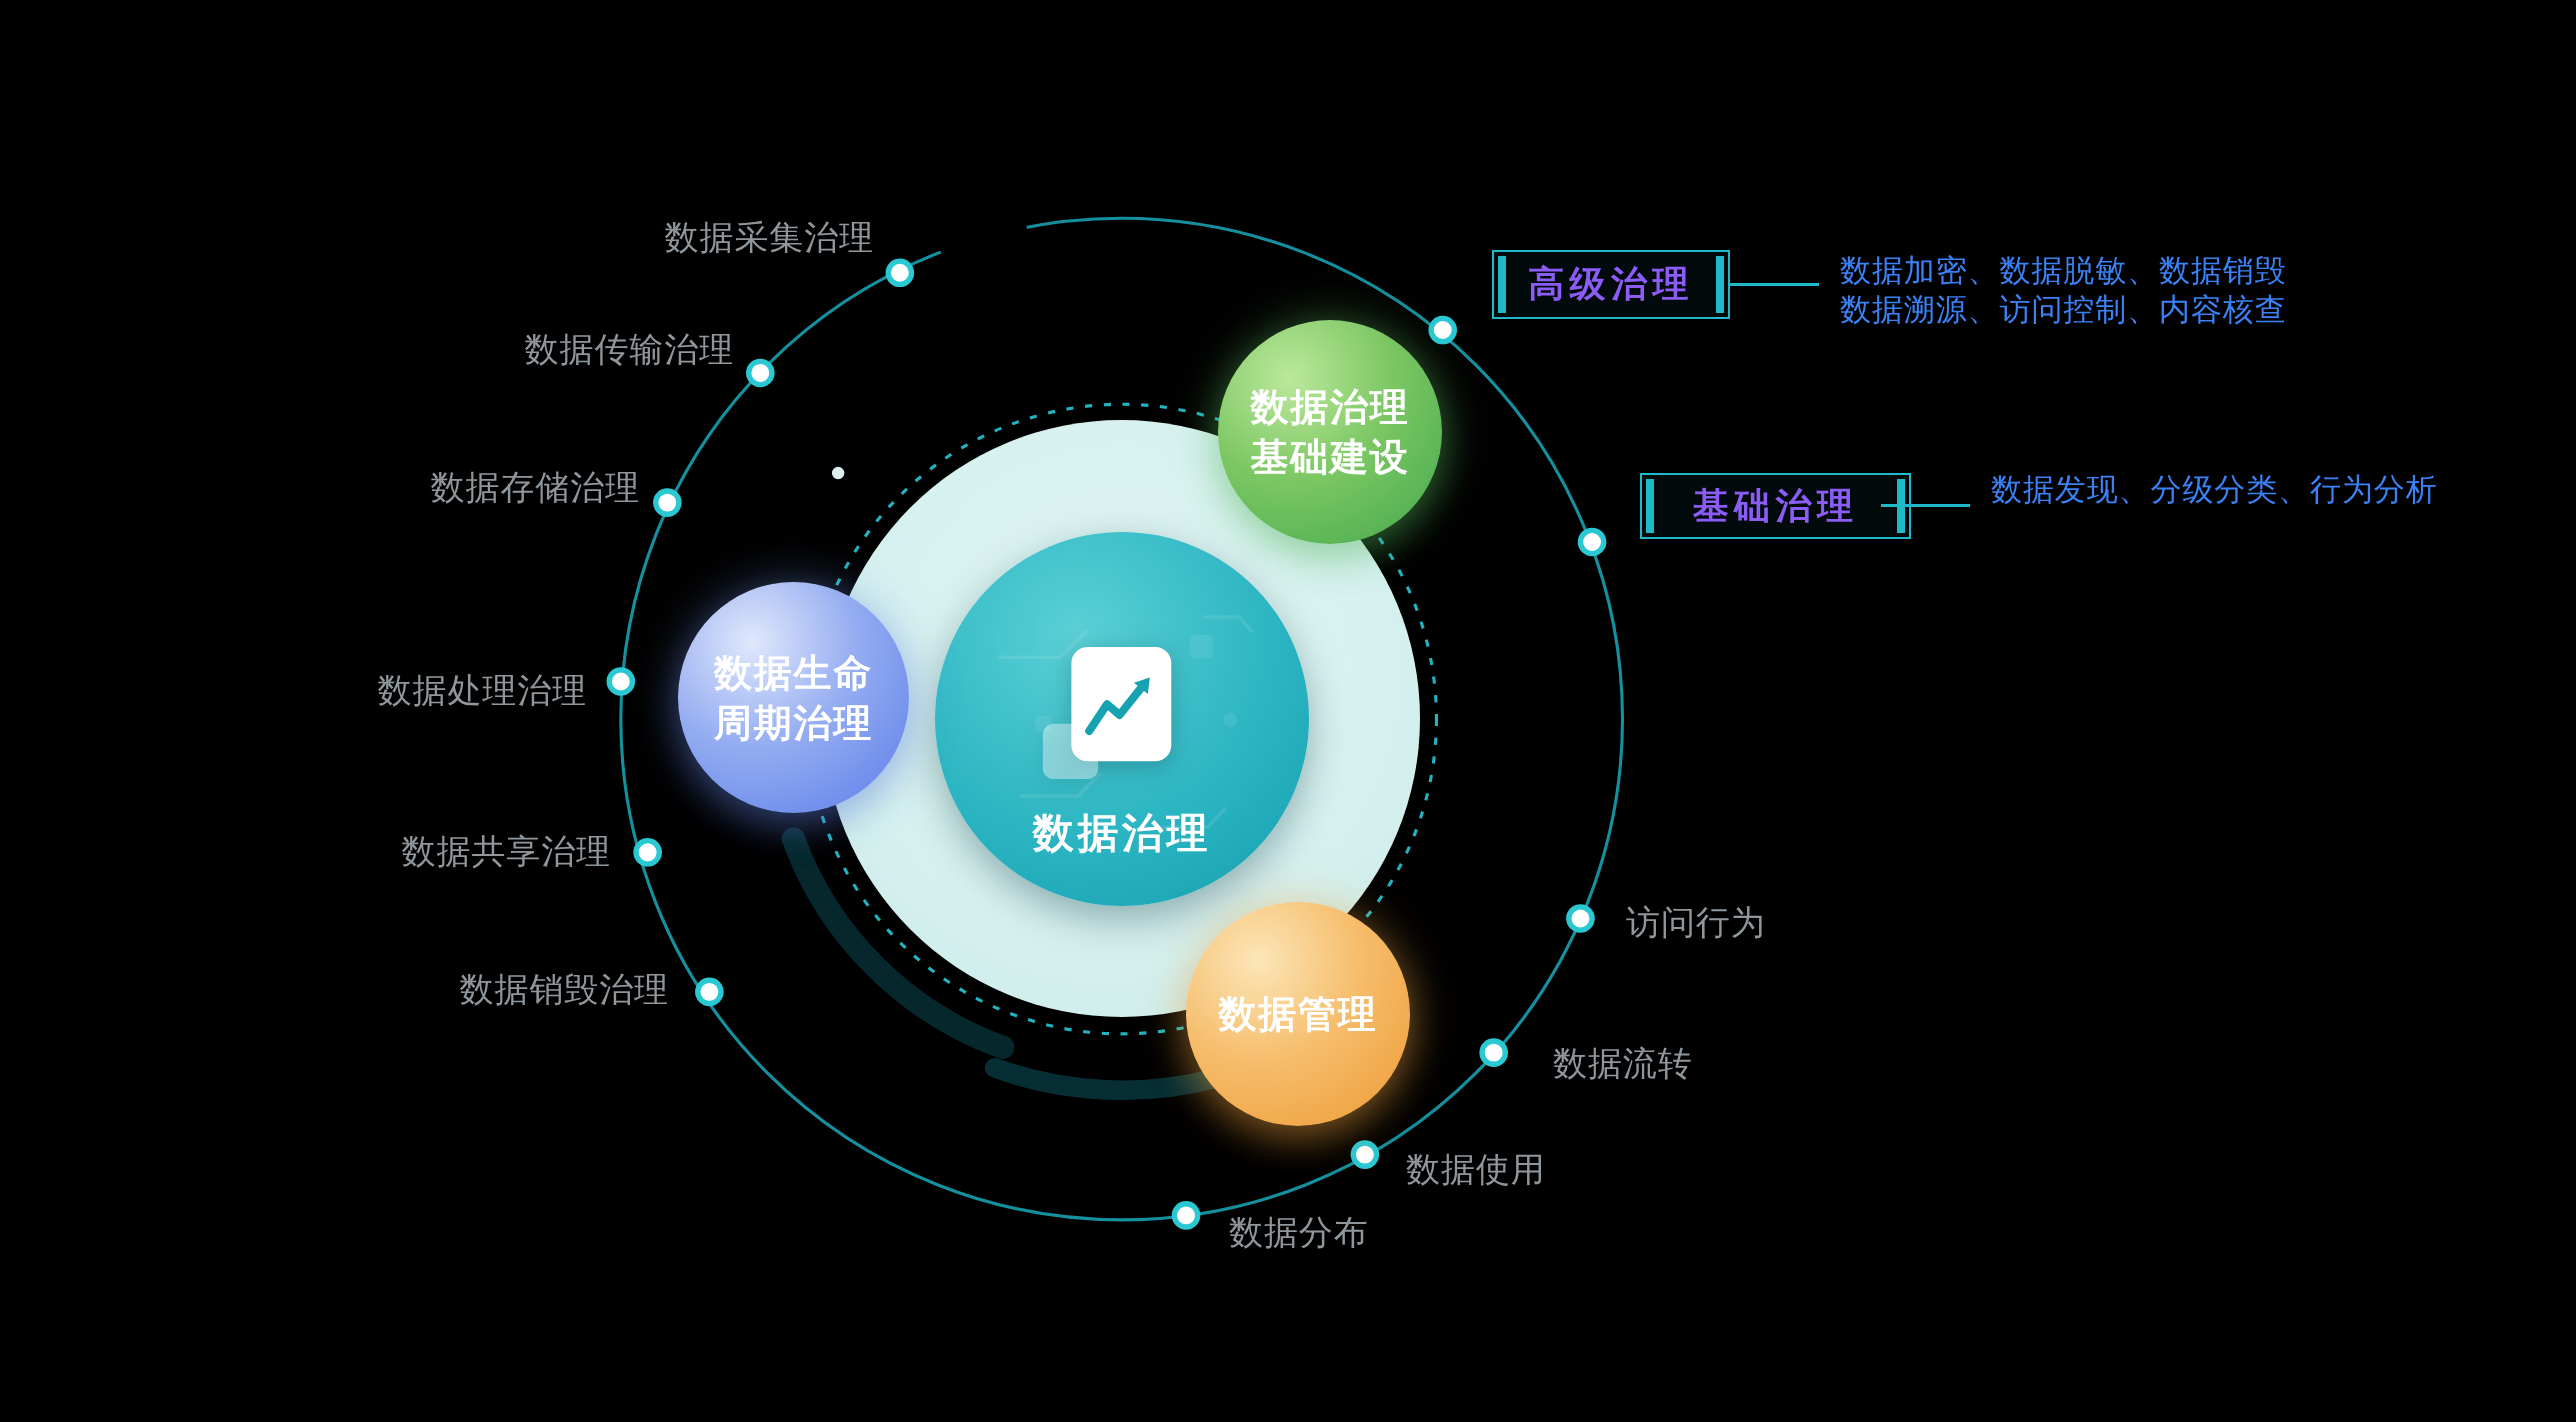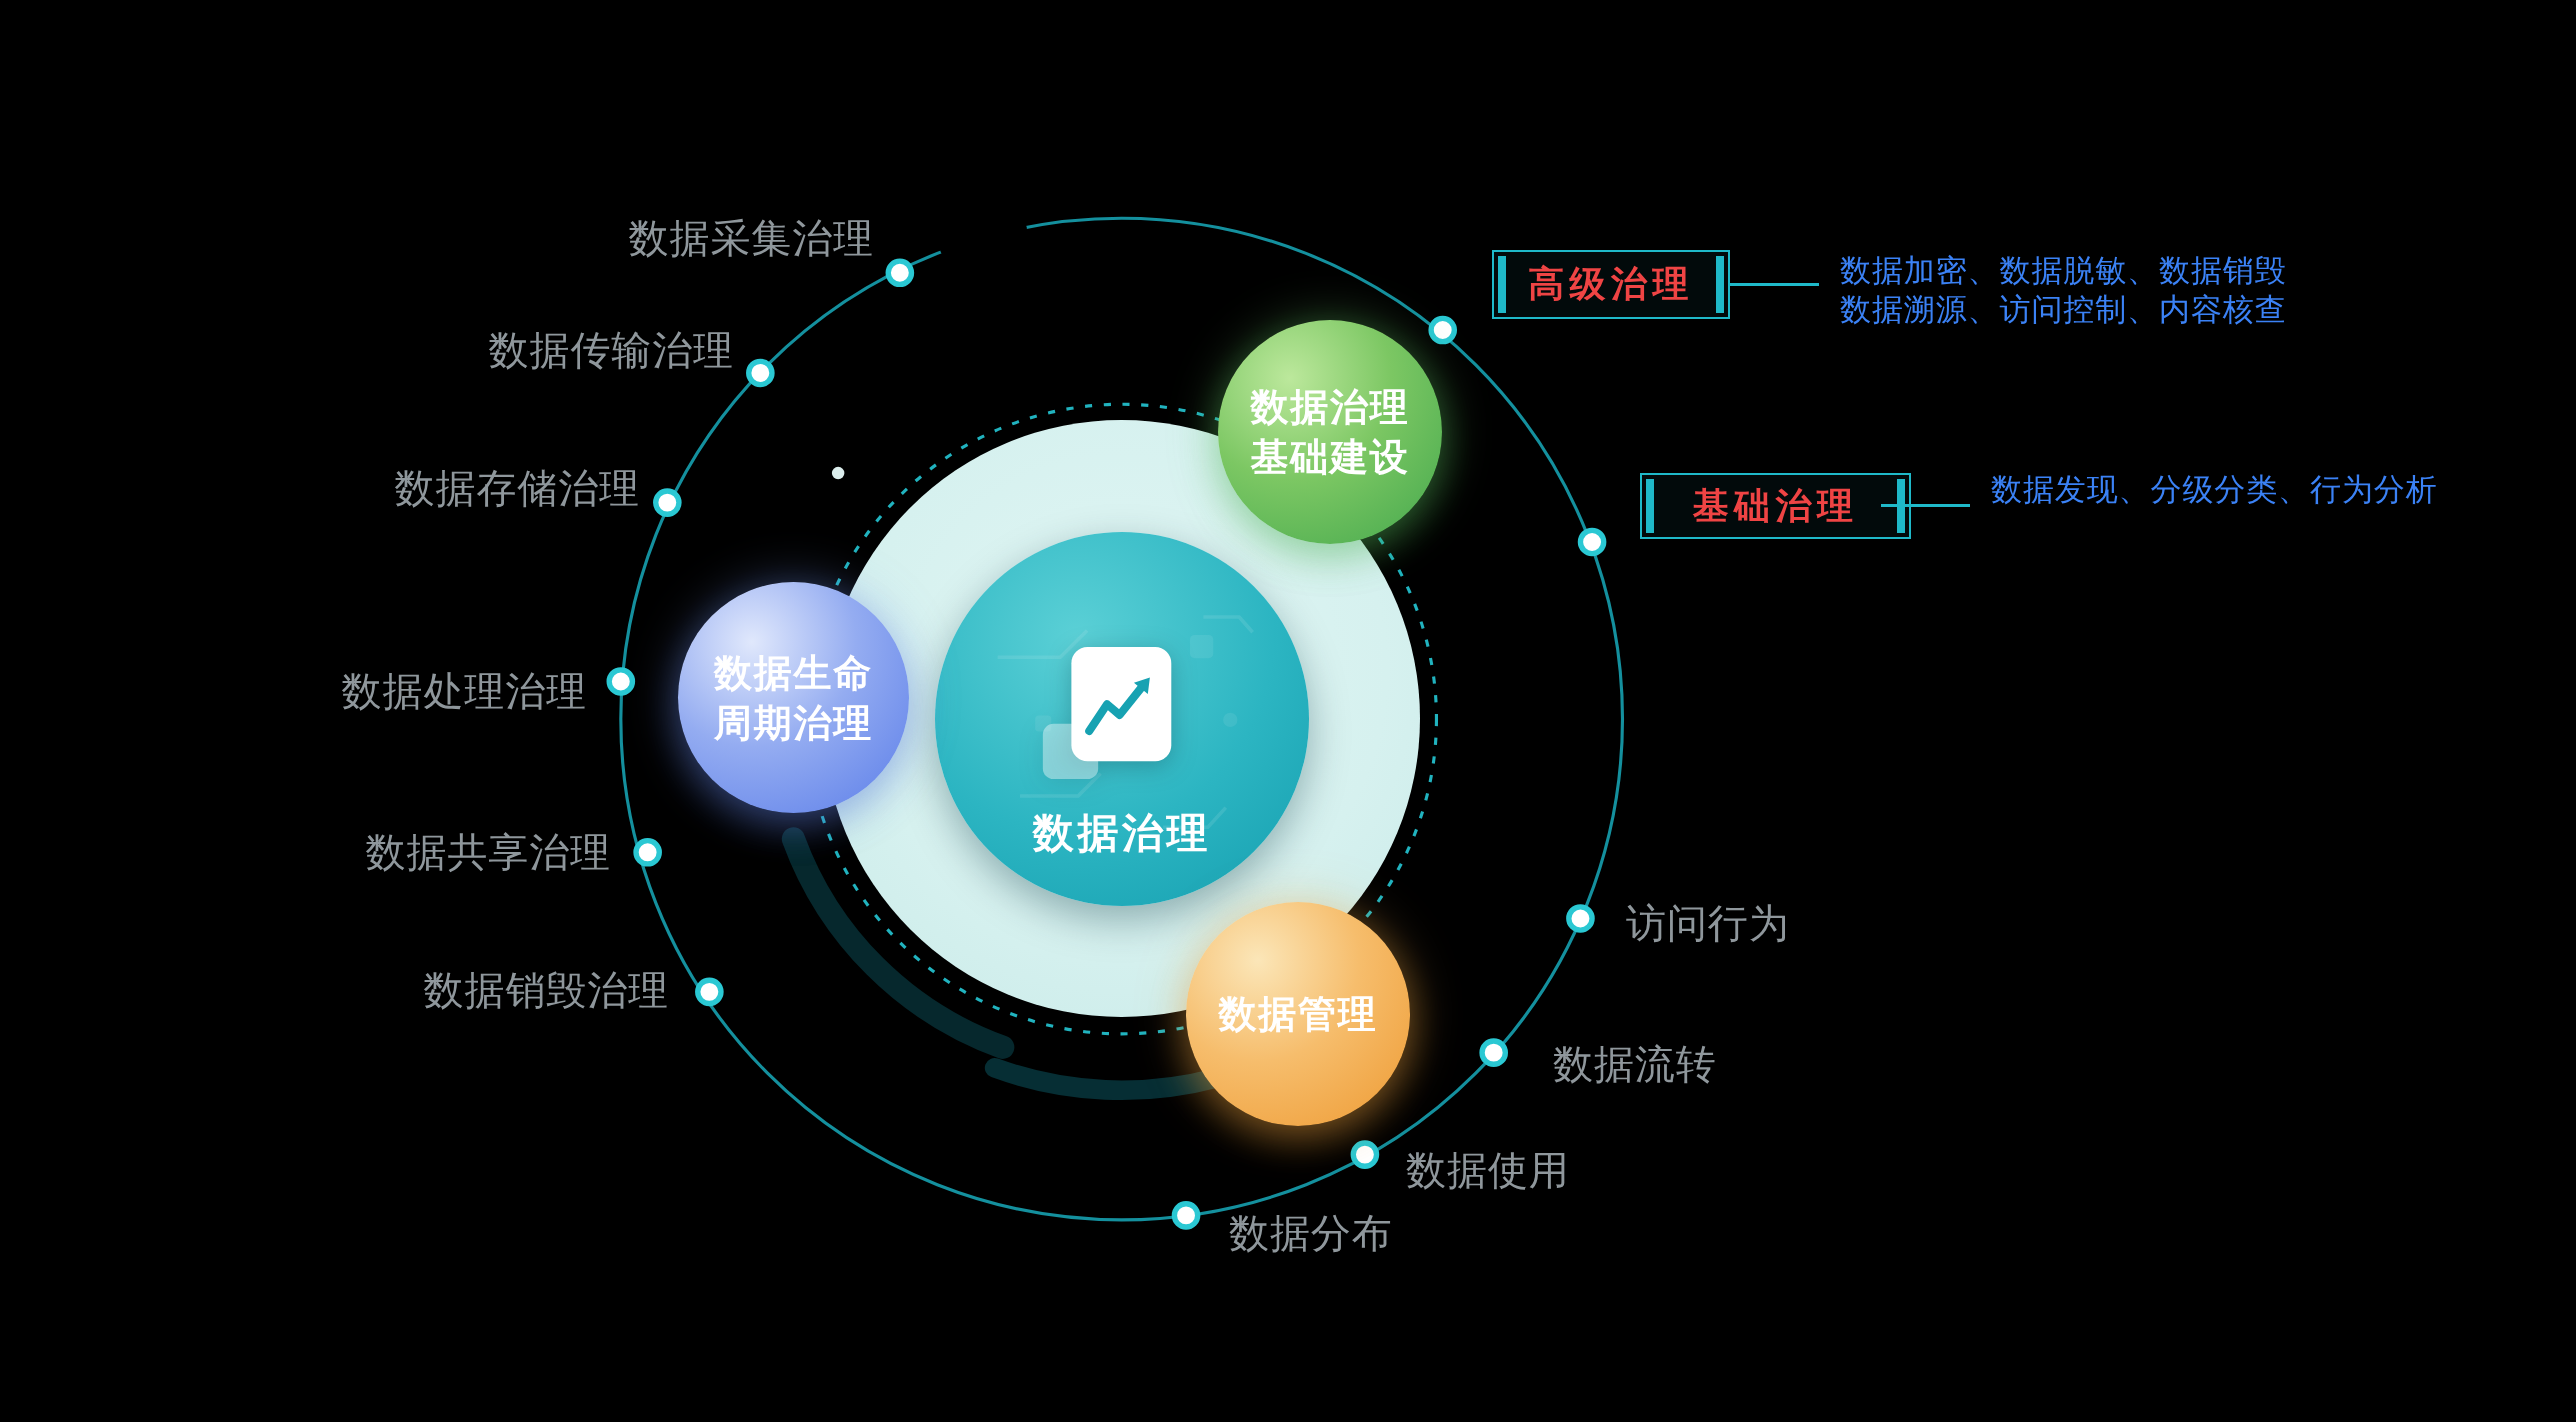--- a/index.html
+++ b/index.html
@@ -40,28 +40,28 @@
     background: radial-gradient(circle at 32% 26%, #e0e8fc 0%, #94acf1 45%, #5a7de9 100%);
     box-shadow: 0 0 50px rgba(130,160,240,.35), 0 14.3px 36px rgba(70,100,200,.35);
   }
   .sat-orange {
     left:1186px; top:902px; width:224px; height:224px;
     background: radial-gradient(circle at 32% 26%, #fbe6b8 0%, #f6bd6c 45%, #ee9a32 100%);
     box-shadow: 0 0 50px rgba(245,180,90,.35), 0 14.3px 36px rgba(220,140,40,.35);
   }
 
   .orbit-label {
-    position:absolute; color:#8f979c; font-size:40px; font-weight:500;
+    position:absolute; color:#8f979c; font-size:34px; font-weight:500;
     white-space:nowrap; transform:translateY(-50%); letter-spacing:0.9px;
   }
 
   .callout-box {
     position:absolute; border:2.7px solid #1fb9c9; background:rgba(6,28,31,.35);
     display:flex; align-items:center; justify-content:center;
-    color:#ef4444; font-size:36px; font-weight:600; letter-spacing:5.4px;
+    color:#8b5cf6; font-size:36px; font-weight:600; letter-spacing:5.4px;
   }
   .callout-box::before, .callout-box::after {
     content:""; position:absolute; top:3.6px; bottom:3.6px; width:8px; background:#1fb9c9;
   }
   .callout-box::before { left:3.6px; }
   .callout-box::after { right:3.6px; }
   .callout-line { position:absolute; height:2.7px; background:#1fb9c9; }
   .callout-desc {
     position:absolute; color:#3b82f6; font-size:31px; line-height:39px;
     white-space:nowrap; letter-spacing:0.9px;

